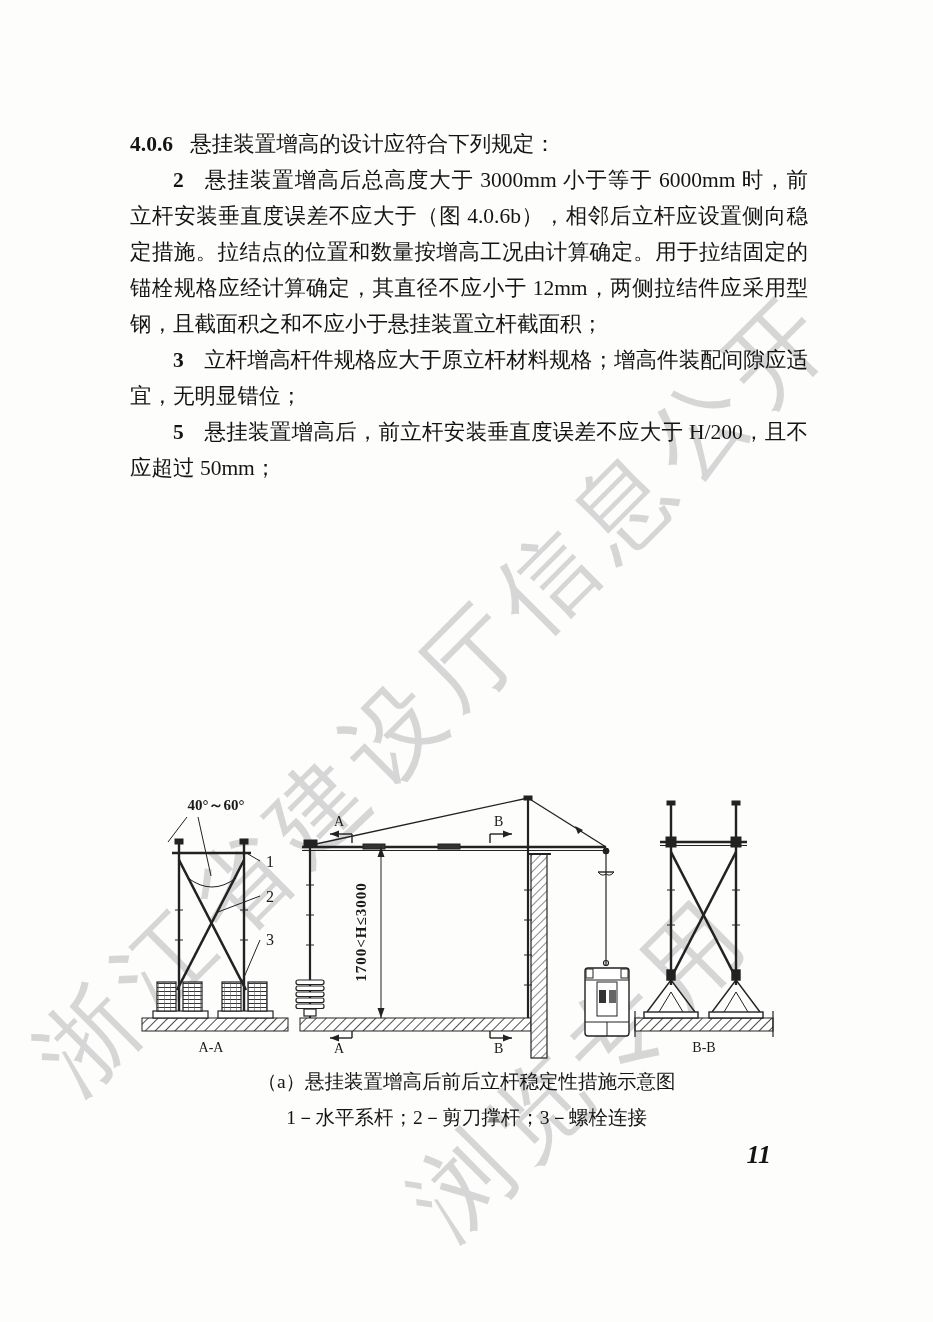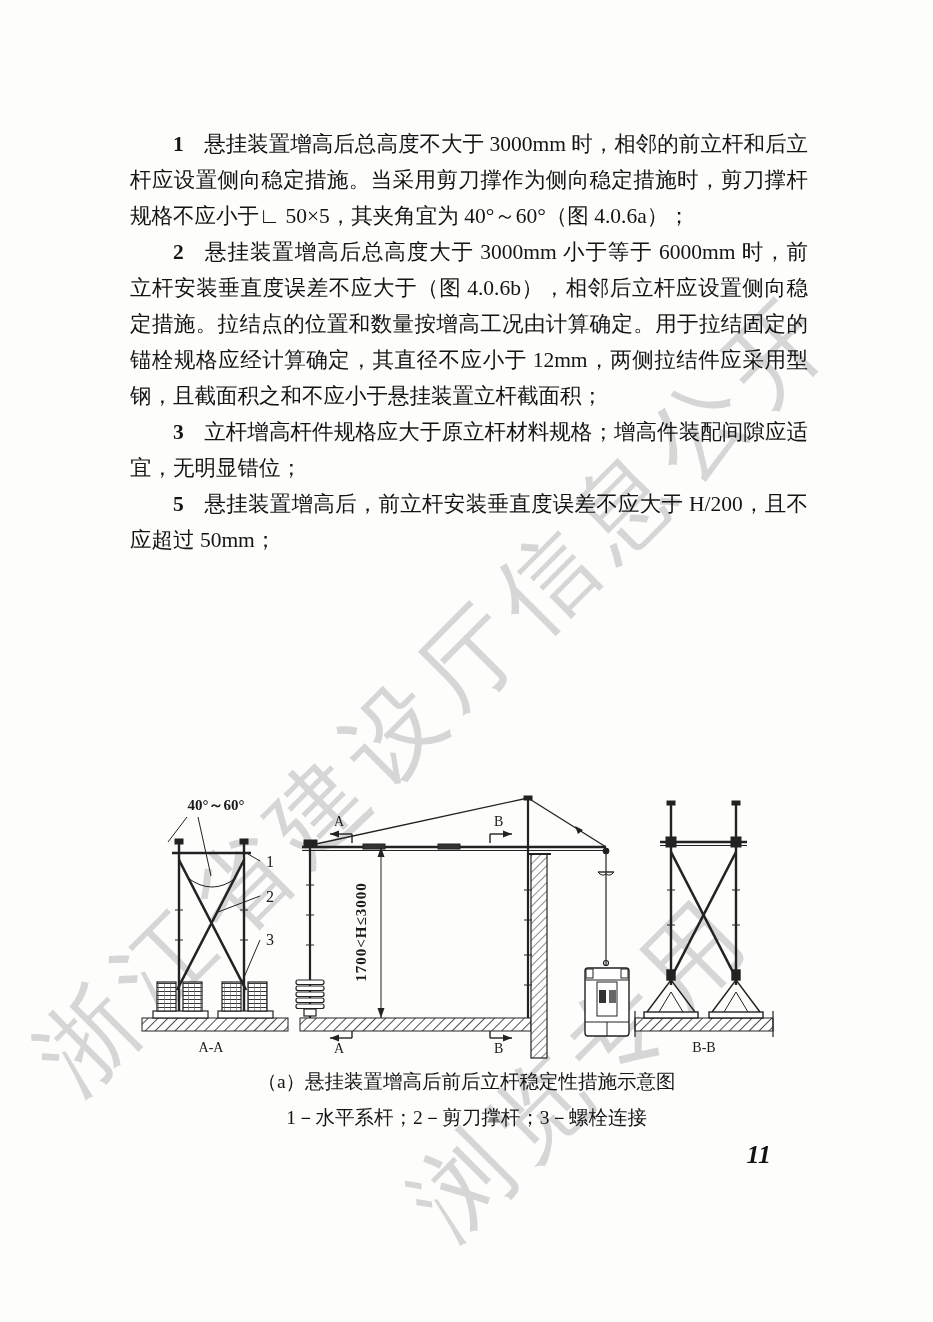--- a/index.html
+++ b/index.html
@@ -57,21 +57,21 @@
 </style>
 </head>
 <body>
 
 <div class="page">
 
   <div class="wm wm1">浙江省建设厅信息公开</div>
   <div class="wm wm2">浏览专用</div>
 
   <div class="content">
-    <p><b class="pnum">1</b><span>悬挂装置增高后总高度不大于 3000mm 时，相邻的前立杆和后立杆应设置侧向稳定措施。当采用剪刀撑作为侧向稳定措施时，剪刀撑杆规格不应小于∟ 50×5，其夹角宜为 40°～60°（图 4.0.6a）；</span></p>
+    <p class="heading"><b class="hnum">4.0.6</b><span>悬挂装置增高的设计应符合下列规定：</span></p>
     <p><b class="pnum">2</b><span>悬挂装置增高后总高度大于 3000mm 小于等于 6000mm 时，前立杆安装垂直度误差不应大于（图 4.0.6b），相邻后立杆应设置侧向稳定措施。拉结点的位置和数量按增高工况由计算确定。用于拉结固定的锚栓规格应经计算确定，其直径不应小于 12mm，两侧拉结件应采用型钢，且截面积之和不应小于悬挂装置立杆截面积；</span></p>
     <p><b class="pnum">3</b><span>立杆增高杆件规格应大于原立杆材料规格；增高件装配间隙应适宜，无明显错位；</span></p>
     <p><b class="pnum">5</b><span>悬挂装置增高后，前立杆安装垂直度误差不应大于 H/200，且不应超过 50mm；</span></p>
   </div>
 
   <div class="figure">
     <svg width="665" height="270" viewBox="0 0 665 270">
       <defs>
         <pattern id="ph" width="7" height="7" patternUnits="userSpaceOnUse" patternTransform="rotate(45)">
           <rect width="7" height="7" fill="#ffffff"></rect>

